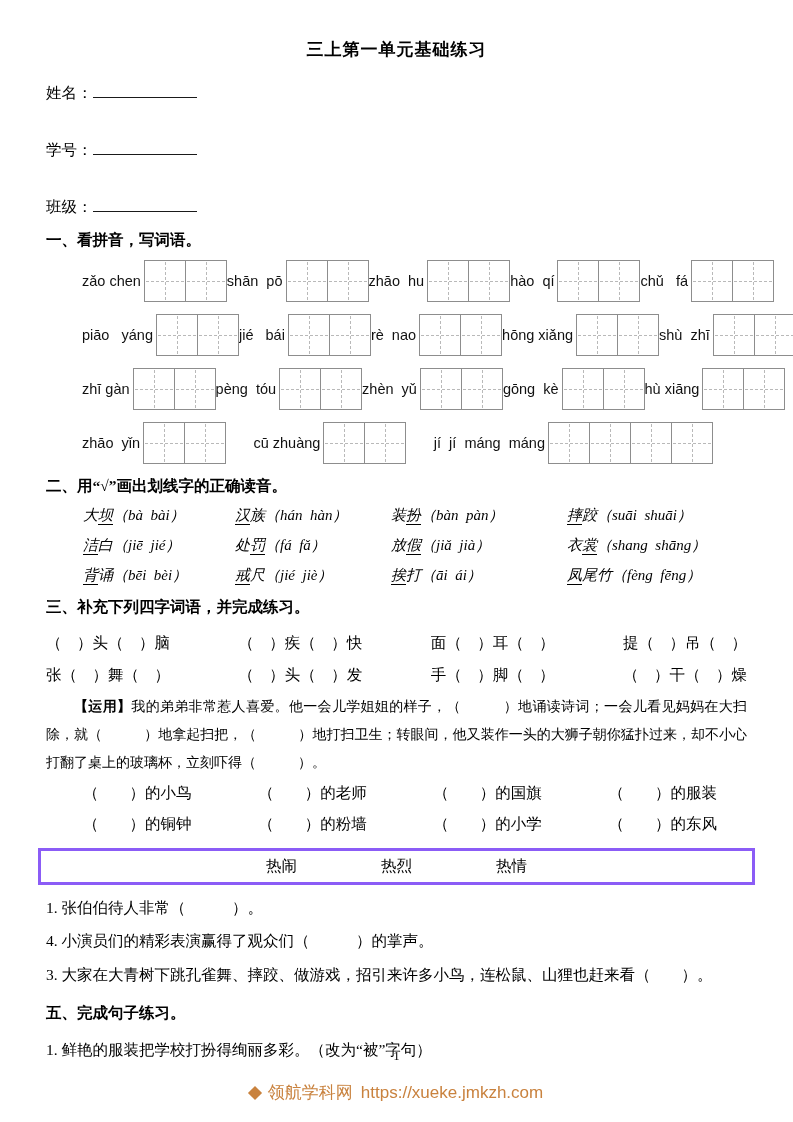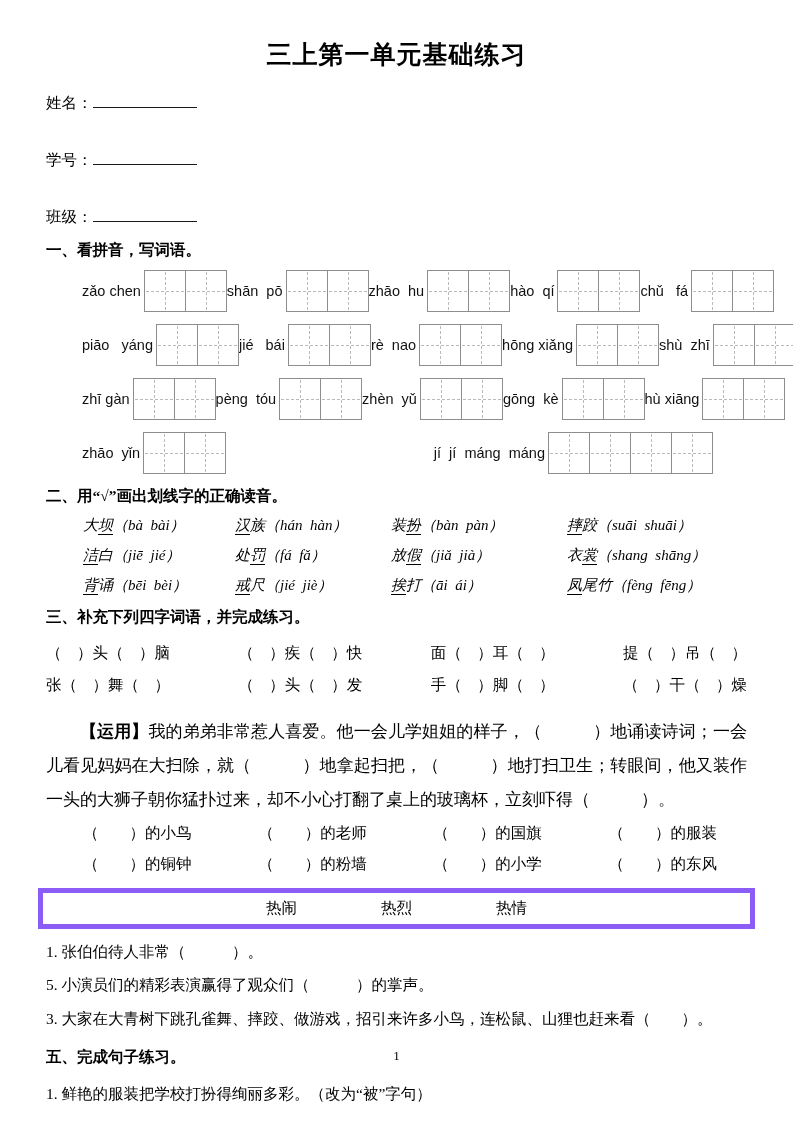--- a/index.html
+++ b/index.html
@@ -1,42 +1,42 @@
 <!DOCTYPE html>
 <html><head>
 <meta charset="utf-8">
 <style>
   html,body{margin:0;padding:0;background:#ffffff;}
   .page{position:relative;width:793px;height:1122px;margin:0 auto;background:#fff;
         box-sizing:border-box;padding:38px 46px 120px 46px;color:#000;
         font-family:"Liberation Serif",serif;font-size:15.5px;overflow:hidden;}
-  .title{text-align:center;font-size:25px;font-weight:700;letter-spacing:1px;margin-bottom:22px;}
+  .title{text-align:center;font-size:17px;font-weight:700;letter-spacing:1px;margin-bottom:22px;}
   .stuline{display:flex;justify-content:center;gap:36px;font-size:15.5px;margin-bottom:10px;flex-direction:column;}
   .stu{white-space:nowrap;}
   .blank{display:inline-block;width:104px;border-bottom:1px solid #1a1a1a;height:14px;vertical-align:baseline;}
   .h{font-size:15.5px;font-weight:700;margin:12px 0 9px 0;}
   
   .prow{display:flex;justify-content:space-between;align-items:flex-end;padding:0 34px 0 36px;margin-bottom:12px;}
   .pg{display:flex;flex-direction:row;align-items:center;gap:3px;}
   .py{font-family:"Liberation Sans",sans-serif;font-size:14.5px;white-space:pre;color:#111;}
   .bx{display:flex;}
   .z{width:40px;height:40px;border:1px solid #8d8d8d;position:relative;background:#fff;display:inline-block;}
   .z+.z{margin-left:-1px;}
   .z::before{content:"";position:absolute;left:1px;right:1px;top:50%;border-top:1px dashed #b9b9b9;}
   .z::after{content:"";position:absolute;top:1px;bottom:1px;left:50%;border-left:1px dashed #b9b9b9;}
   
   .s2grid{margin:4px 0 2px 37px;display:grid;grid-template-columns:152px 156px 176px auto;row-gap:11px;font-size:15px;font-style:italic;}
   .cell{white-space:pre;}
   .u{border-bottom:1px solid #000;padding-bottom:1px;}
   .opts{white-space:pre;}
   
   .s3row{display:flex;justify-content:space-between;font-size:15.5px;line-height:2.05;}
-  .para{font-size:17px;line-height:2.0;text-align:justify;text-indent:2em;margin-top:14px;}
+  .para{font-size:14px;line-height:2.0;text-align:justify;text-indent:2em;margin-top:2px;}
   .s4row{display:flex;justify-content:space-between;padding:0 30px 0 37px;font-size:15.5px;line-height:2.05;}
-  .bank{border:5px solid #8b5cf6;margin:8px 0 6px -8px;width:calc(100% + 16px);box-sizing:border-box;
+  .bank{border:3px solid #8b5cf6;margin:8px 0 6px -8px;width:calc(100% + 16px);box-sizing:border-box;
         display:flex;justify-content:center;gap:84px;padding:5px 0;font-size:15.5px;}
   .sent{font-size:15.5px;line-height:2.15;}
   
   .pagenum{position:absolute;left:0;right:0;bottom:58px;text-align:center;font-size:13px;}
   .footer{position:absolute;left:0;right:0;bottom:18px;display:flex;justify-content:center;align-items:center;gap:8px;
           font-family:"Liberation Sans",sans-serif;font-size:17px;color:#c9823e;}
   .fdiamond{width:10px;height:10px;background:#c9823e;transform:rotate(45deg);display:inline-block;}
 </style>
 </head>
 <body>
@@ -163,20 +163,27 @@
         <span class="bx">
           <i class="z"></i>
           <i class="z"></i>
         </span>
       </div>
   </div>
 
   <div class="prow">
     <div class="pg">
         <div class="py">zhāo  yǐn</div>
+        <span class="bx">
+          <i class="z"></i>
+          <i class="z"></i>
+        </span>
+      </div>
+    <div class="pg">
+        <div class="py">cū zhuàng</div>
         <span class="bx">
           <i class="z"></i>
           <i class="z"></i>
         </span>
       </div>
     <div class="pg">
         <div class="py">jí  jí  máng  máng</div>
         <span class="bx">
           <i class="z"></i>
           <i class="z"></i>
@@ -234,22 +241,27 @@
     <span>（　　）的东风</span>
   </div>
 
   <div class="bank">
     <span>热闹</span>
     <span>热烈</span>
     <span>热情</span>
   </div>
 
   <div class="sent">1. 张伯伯待人非常（　　　）。</div>
-  <div class="sent">5. 小演员们的精彩表演赢得了观众们（　　　）的掌声。</div>
+  <div class="sent">4. 小演员们的精彩表演赢得了观众们（　　　）的掌声。</div>
   <div class="sent">3. 大家在大青树下跳孔雀舞、摔跤、做游戏，招引来许多小鸟，连松鼠、山狸也赶来看（　　）。</div>
 
   <div class="h">五、完成句子练习。</div>
   <div class="sent">1. 鲜艳的服装把学校打扮得绚丽多彩。（改为“被”字句）</div>
 
   <div class="pagenum">1</div>
 
+  <div class="footer">
+    <span class="fdiamond"></span>
+    <span>领航学科网</span>
+    <span>https://xueke.jmkzh.com</span>
+  </div>
 
 </div>
 
 </body></html>

